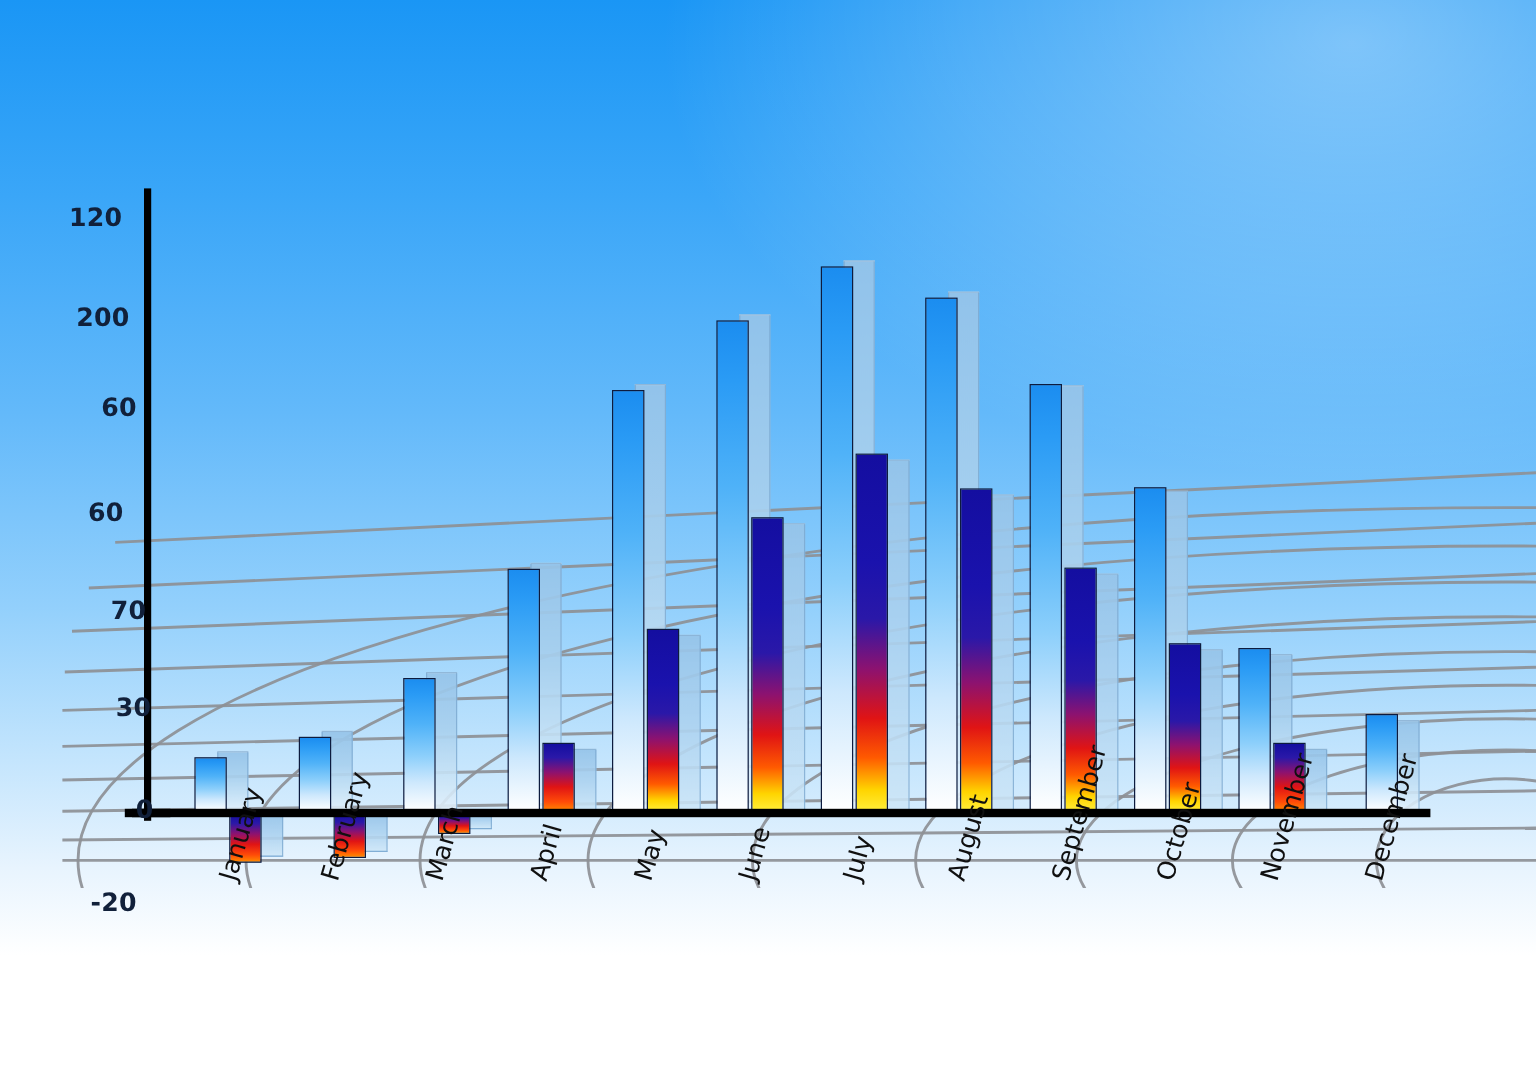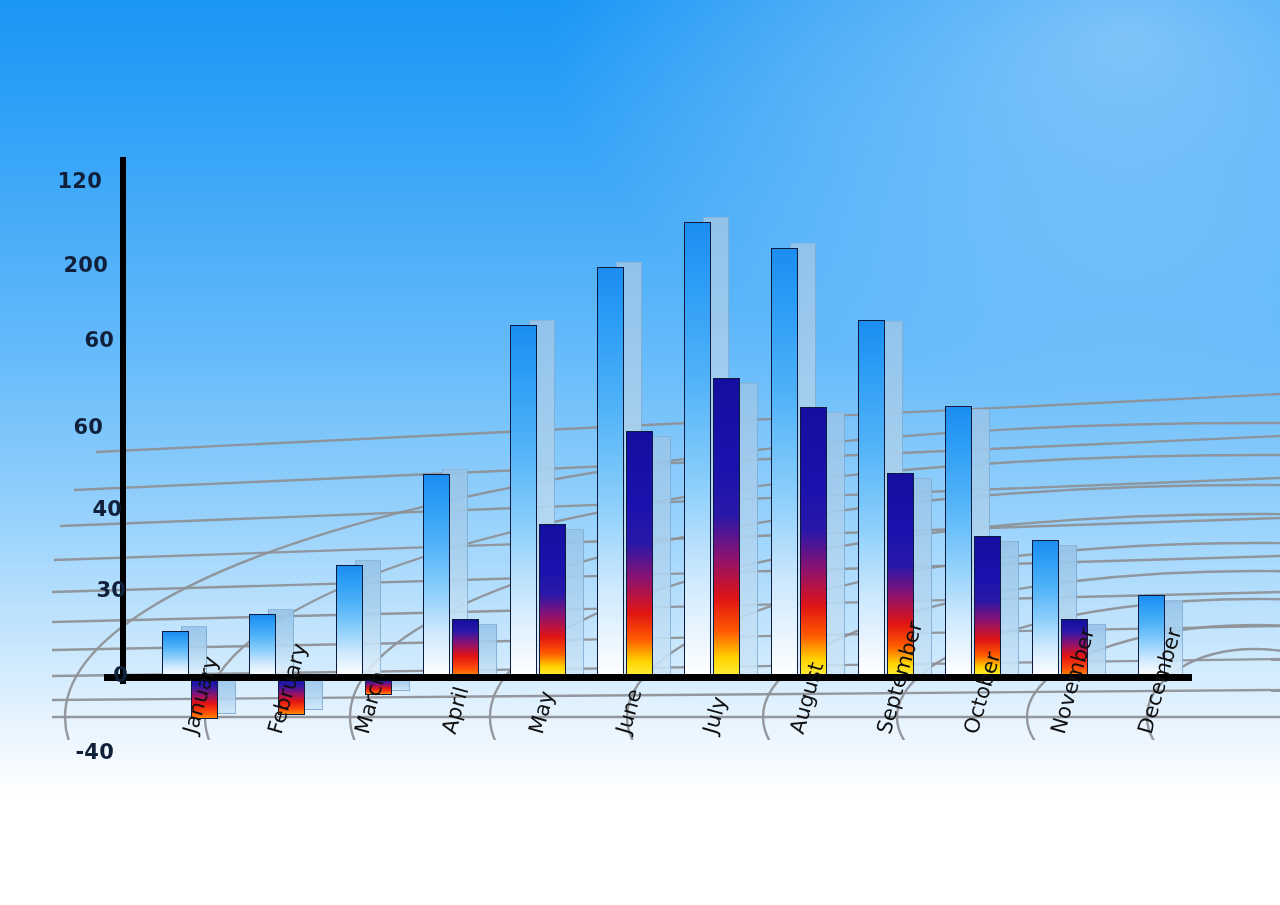--- a/index.html
+++ b/index.html
@@ -184,24 +184,24 @@
   </div>
 
   <div class="xaxis" style="left:110px;top:674px;width:1082px;height:7px;"></div>
   <div class="yaxis" style="left:120px;top:157px;width:6px;height:527px;"></div>
   <div class="tick" style="left:104px;top:674px;width:38px;height:7px;"></div>
 
   <div class="ylab" style="left:40px;top:169px;width:62px;">120</div>
   <div class="ylab" style="left:46px;top:253px;width:62px;">200</div>
   <div class="ylab" style="left:52px;top:328px;width:62px;">60</div>
   <div class="ylab" style="left:41px;top:415px;width:62px;text-align:right;">60</div>
-  <div class="ylab" style="left:60px;top:497px;width:62px;">40</div>
+  <div class="ylab" style="left:60px;top:497px;width:62px;">70</div>
   <div class="ylab" style="left:64px;top:578px;width:62px;">30</div>
   <div class="ylab" style="left:66px;top:663px;width:62px;">0</div>
-  <div class="ylab" style="left:52px;top:740px;width:62px;">-40</div>
+  <div class="ylab" style="left:52px;top:740px;width:62px;">-20</div>
 
   <div class="xlab" style="left:178px;top:730px;">January</div>
   <div class="xlab" style="left:263px;top:730px;">February</div>
   <div class="xlab" style="left:350px;top:730px;">March</div>
   <div class="xlab" style="left:437px;top:730px;">April</div>
   <div class="xlab" style="left:524px;top:730px;">May</div>
   <div class="xlab" style="left:611px;top:730px;">June</div>
   <div class="xlab" style="left:698px;top:730px;">July</div>
   <div class="xlab" style="left:785px;top:730px;">August</div>
   <div class="xlab" style="left:872px;top:730px;">September</div>

